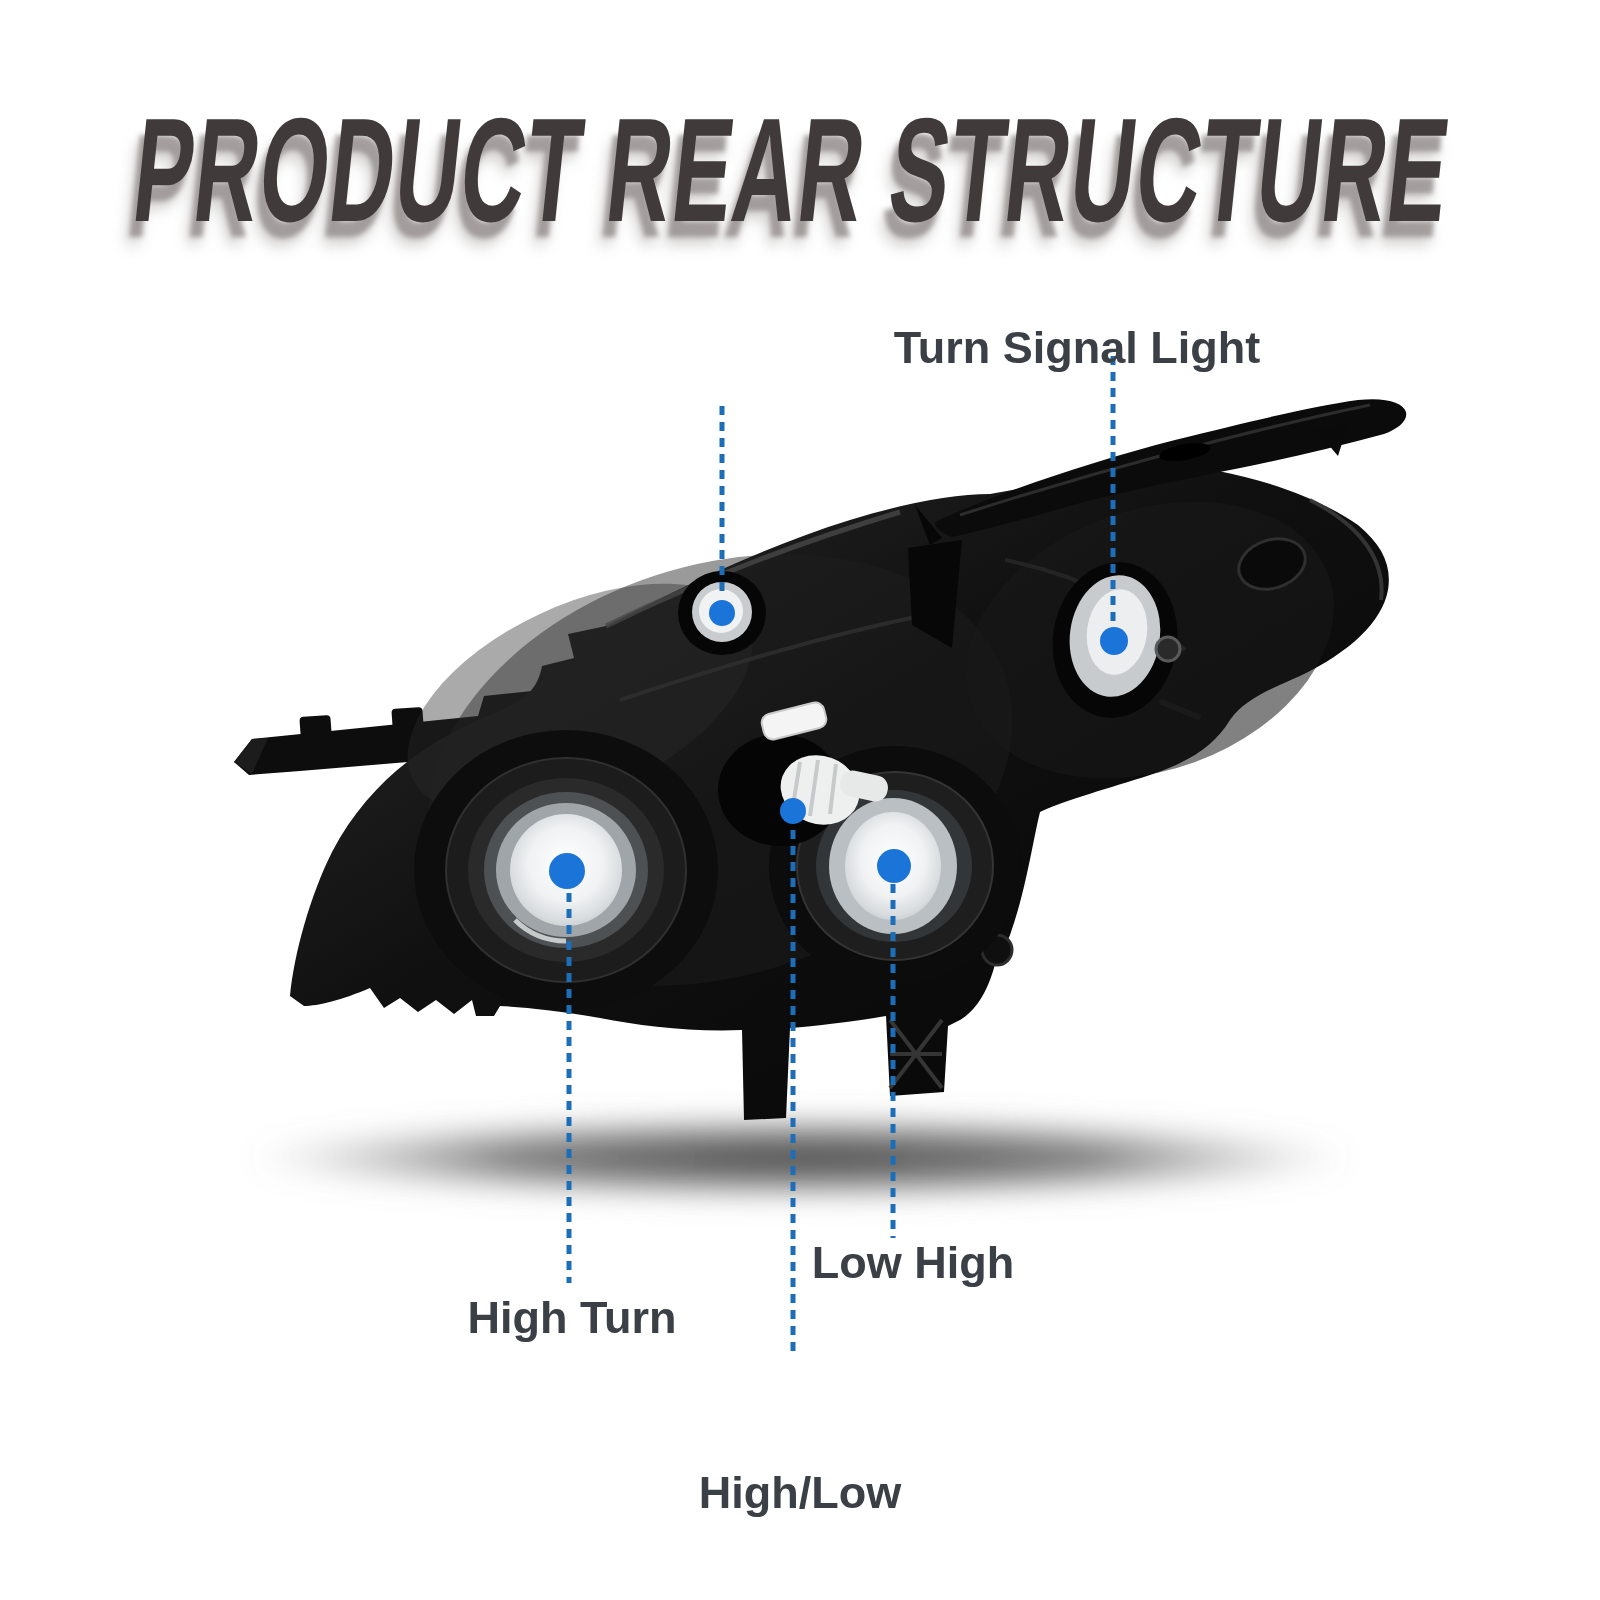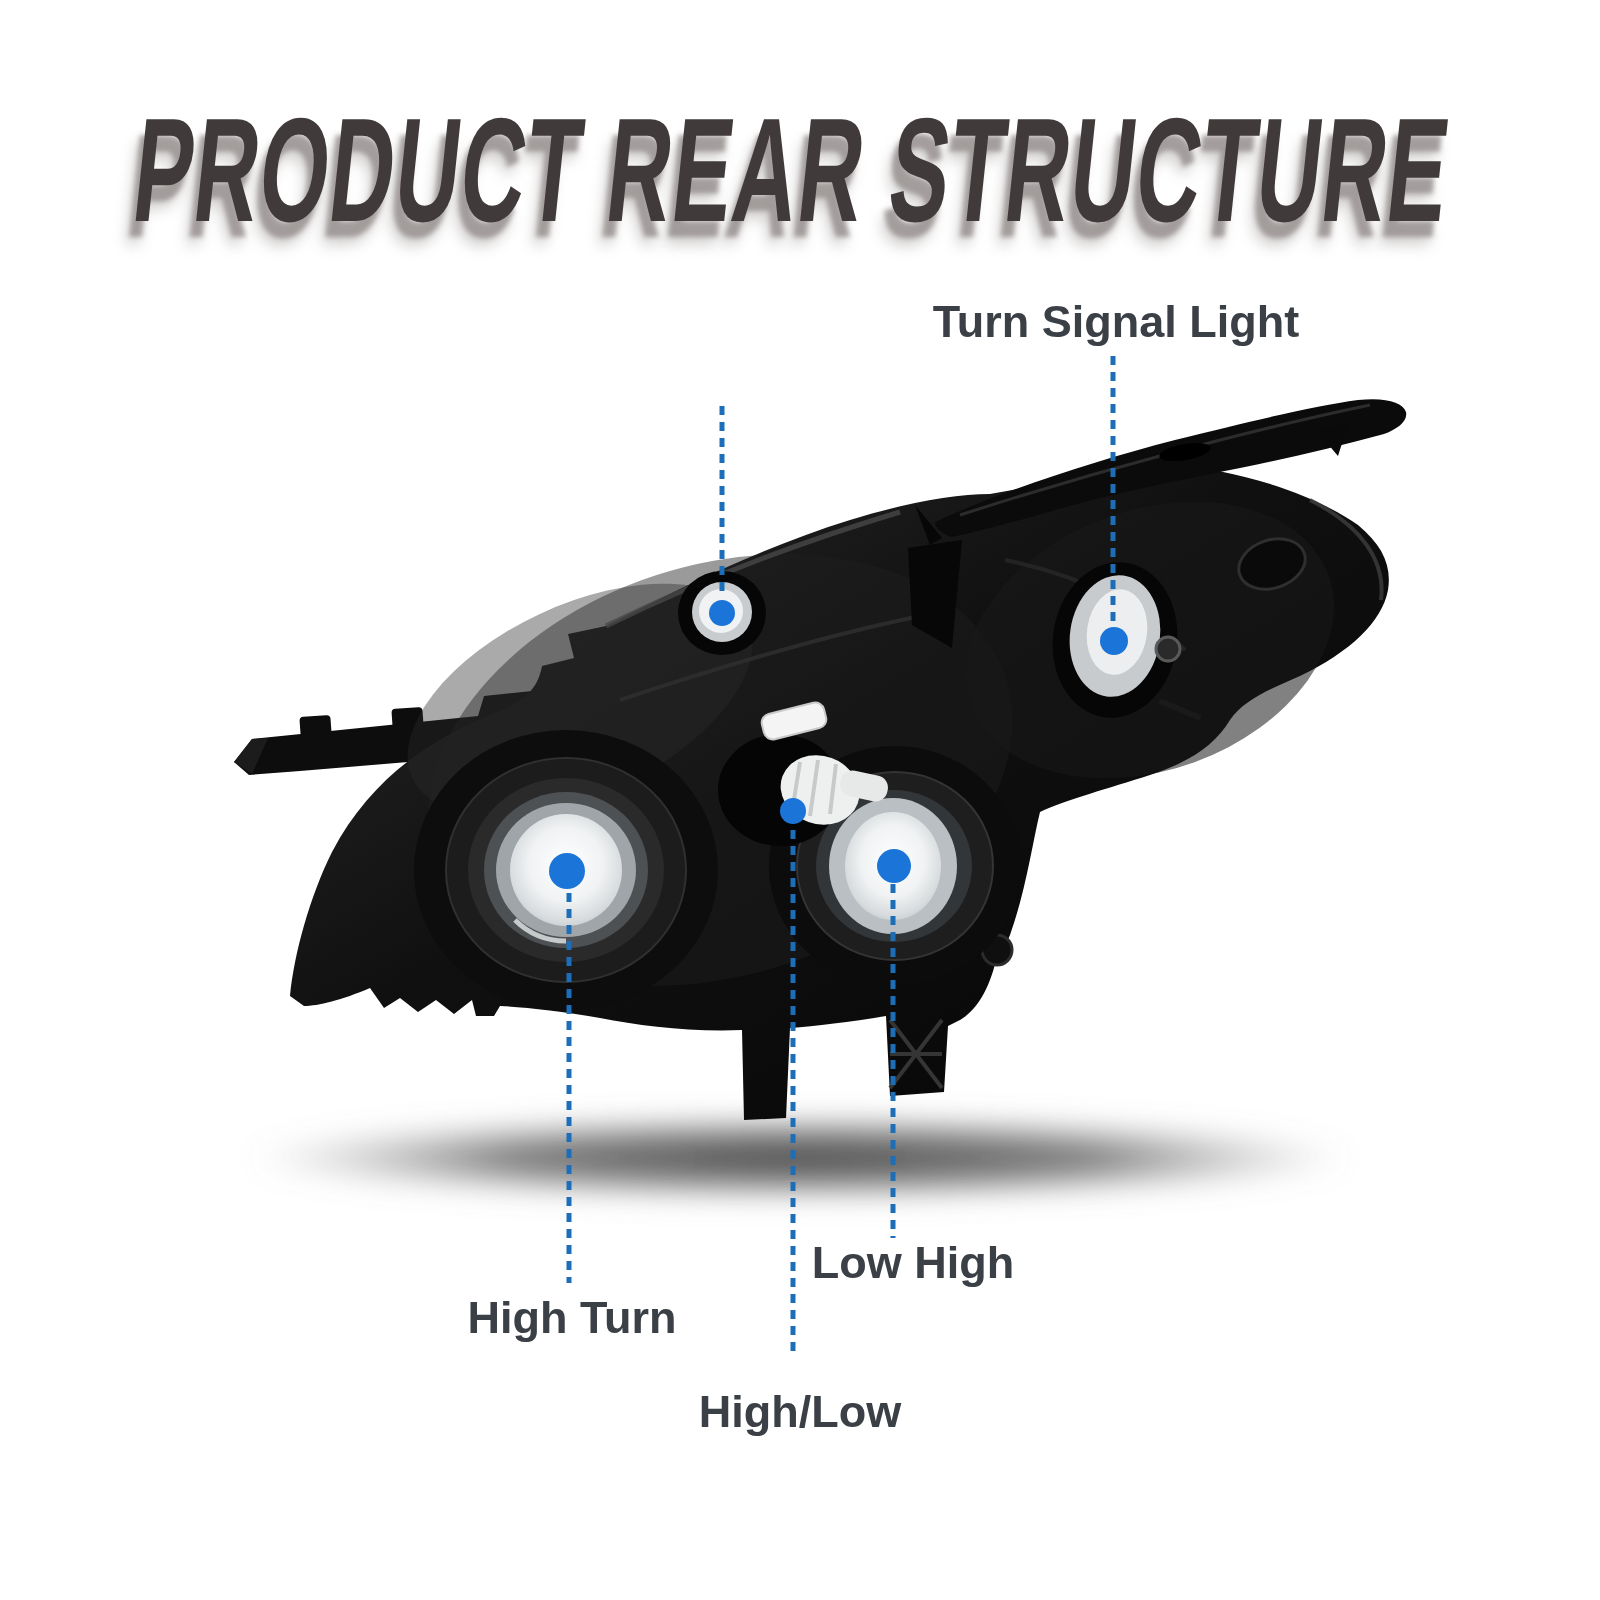--- a/index.html
+++ b/index.html
@@ -16,24 +16,24 @@
     color:#403b3a;letter-spacing:2px;
     text-shadow:-8px 16px 7px rgba(150,145,143,0.85), -12px 24px 18px rgba(160,156,154,0.45);
   }
   
   .callout-label{
     position:absolute;transform:translate(-50%,-50%);
     font-size:45px;font-weight:bold;color:#3b4046;white-space:nowrap;
     letter-spacing:0px;
   }
   .lbl-parking{left:735px;top:380px;}
-  .lbl-turn{left:1077px;top:322px;margin-left:39px;}
+  .lbl-turn{left:1077px;top:348px;}
   .lbl-high{left:572px;top:1318px;}
   .lbl-low{left:913px;top:1263px;}
-  .lbl-adjuster{left:800px;top:1412px;text-align:center;line-height:1.16;}
+  .lbl-adjuster{left:800px;top:1493px;text-align:center;line-height:1.16;}
   
   .art{position:absolute;left:0;top:0;width:1600px;height:1600px;}
 </style>
 </head>
 <body>
 
 <div class="stage">
 
   <div class="title">PRODUCT REAR STRUCTURE</div>
 

